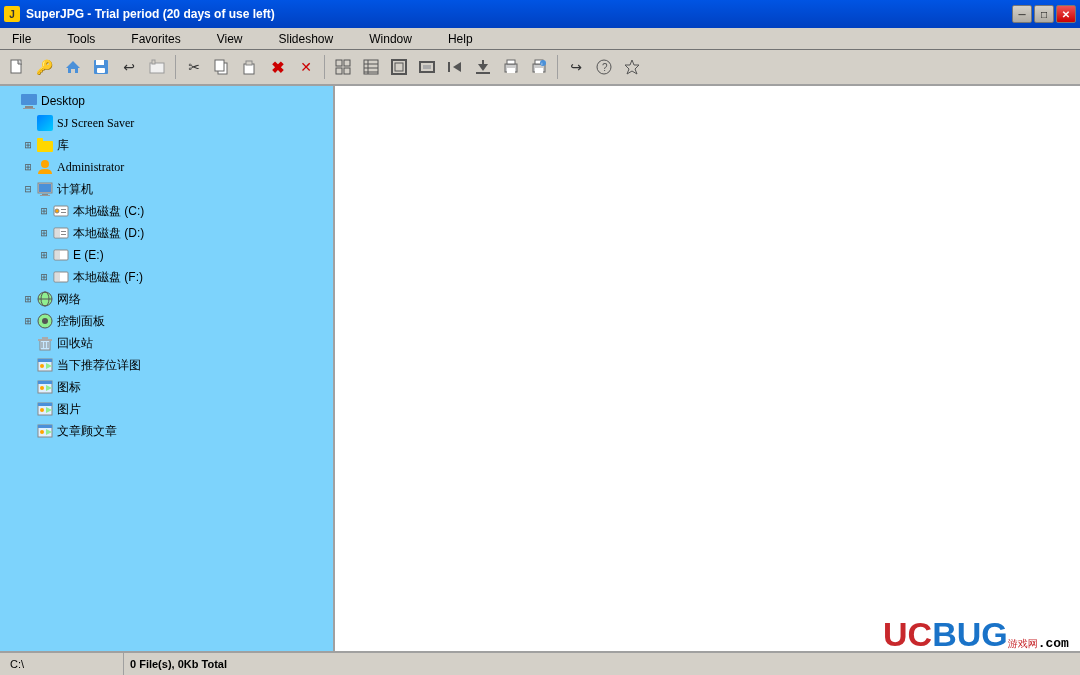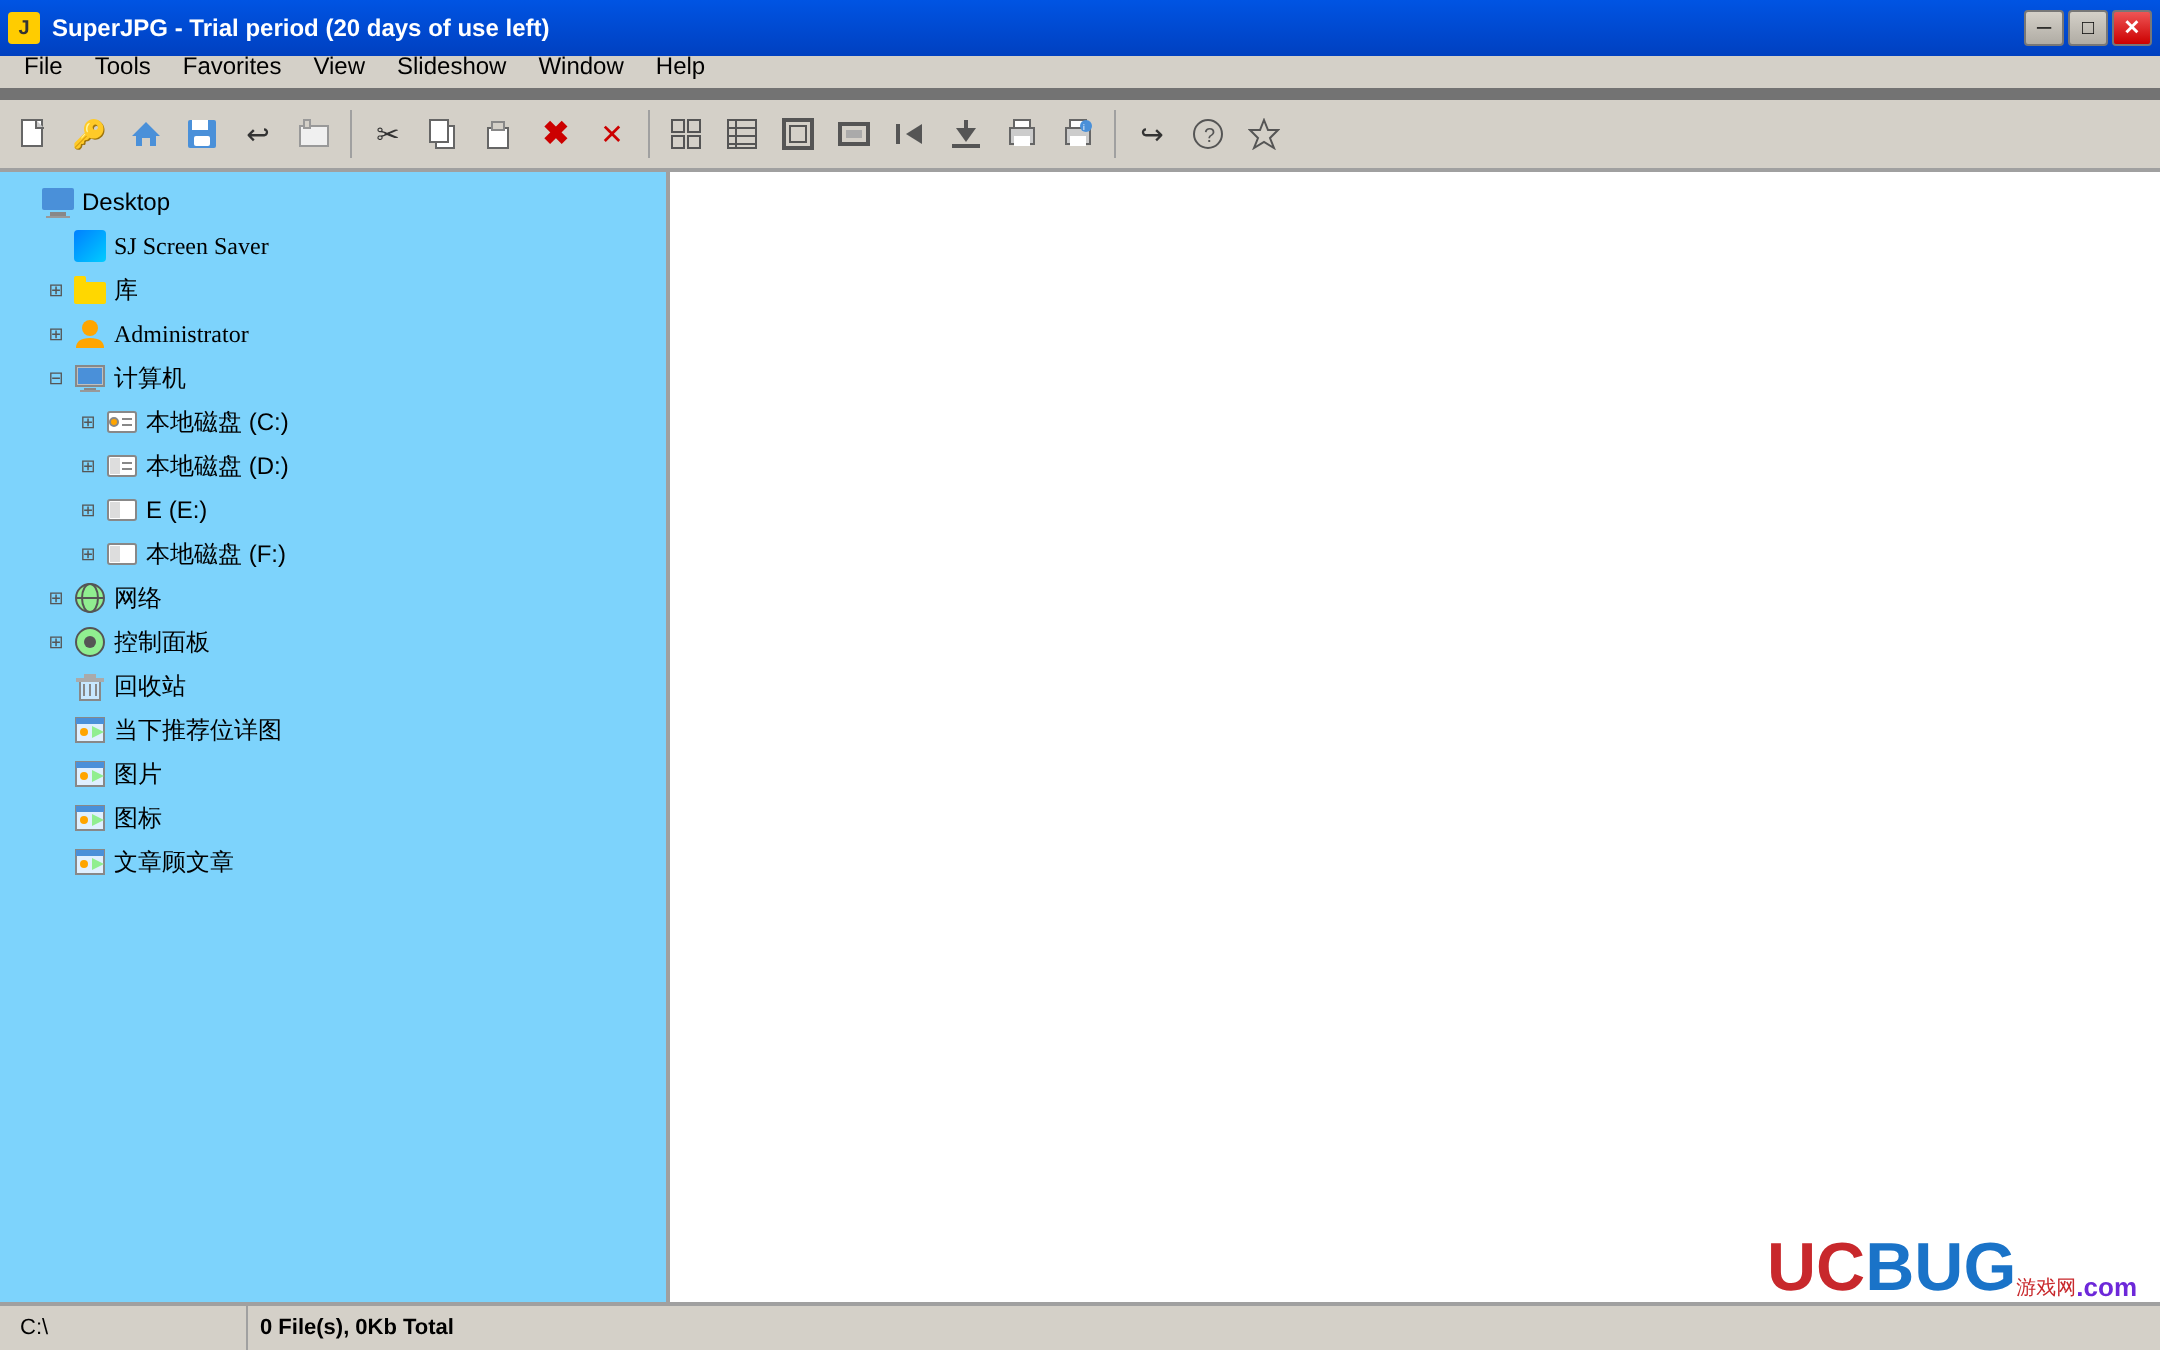--- a/index.html
+++ b/index.html
@@ -61,23 +61,24 @@
     .win-btn.close-btn {
       background: linear-gradient(to bottom, #e55, #c00);
       color: white;
     }
 
     
     #menu-bar {
       background: #d4d0c8;
       height: 22px;
       display: flex;
-      align-items: flex-end;
+      align-items: flex-start;
       padding: 0 4px;
-      border-bottom: 6px solid #737373;
+      border-bottom: 1px solid #737373;
+      gap: 20px;
     }
     .menu-item {
       padding: 2px 8px;
       cursor: pointer;
       font-size: 12px;
       color: #000;
       height: 22px;
       display: flex;
       align-items: center;
     }
@@ -532,34 +533,34 @@
     <div class="tree-item indent-1">
       <div class="tree-expand"></div>
       <div class="tree-icon">
         <svg width="16" height="16" viewBox="0 0 16 16">
             <rect x="1" y="2" width="14" height="12" fill="#e0f0ff" stroke="#888"></rect>
             <rect x="1" y="2" width="14" height="3" fill="#4a90d9"></rect>
             <circle cx="5" cy="9" r="2" fill="#ffa500"></circle>
             <polygon points="9,6 15,9 9,12" fill="#90ee90"></polygon>
           </svg>
       </div>
-      <span class="tree-label">图片</span>
+      <span class="tree-label">图标</span>
     </div>
 
     <div class="tree-item indent-1">
       <div class="tree-expand"></div>
       <div class="tree-icon">
         <svg width="16" height="16" viewBox="0 0 16 16">
             <rect x="1" y="2" width="14" height="12" fill="#e0f0ff" stroke="#888"></rect>
             <rect x="1" y="2" width="14" height="3" fill="#4a90d9"></rect>
             <circle cx="5" cy="9" r="2" fill="#ffa500"></circle>
             <polygon points="9,6 15,9 9,12" fill="#90ee90"></polygon>
           </svg>
       </div>
-      <span class="tree-label">图标</span>
+      <span class="tree-label">图片</span>
     </div>
 
     <div class="tree-item indent-1">
       <div class="tree-expand"></div>
       <div class="tree-icon">
         <svg width="16" height="16" viewBox="0 0 16 16">
             <rect x="1" y="2" width="14" height="12" fill="#e0f0ff" stroke="#888"></rect>
             <rect x="1" y="2" width="14" height="3" fill="#4a90d9"></rect>
             <circle cx="5" cy="9" r="2" fill="#ffa500"></circle>
             <polygon points="9,6 15,9 9,12" fill="#90ee90"></polygon>
@@ -576,14 +577,14 @@
 <div id="status-bar">
   <div class="status-segment" id="status-path">C:\</div>
   <div class="status-segment" id="status-info">0 File(s), 0Kb Total</div>
 </div>
 
 <div id="watermark">
   <div style="display:flex; align-items:baseline; line-height:1;">
     <span id="watermark-text1" style="font-size:34px; font-weight:bold; color:#c8282c; font-family:Arial, sans-serif; letter-spacing:0;">UC<span style="color:#1a73c8;">BUG</span></span>
   </div>
   <div style="font-size:10px; font-weight:normal; color:#c8282c; font-family:sans-serif;margin-top:20px;">游戏网</div>
-  <div style="font-size:13px; font-weight:bold; color:#6d28d9; font-family:Liberation Sans, sans-serif;">.com</div>
+  <div style="font-size:13px; font-weight:bold; color:#000000; font-family:Liberation Mono, monospace;">.com</div>
 </div>
 
 </body></html>

